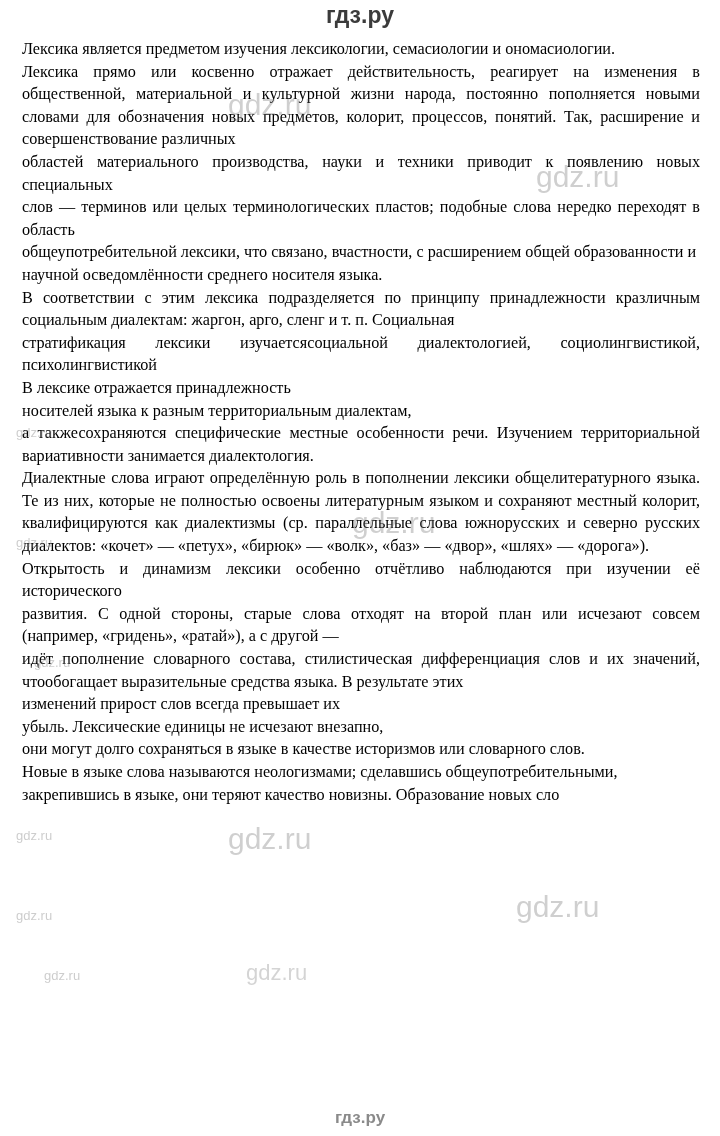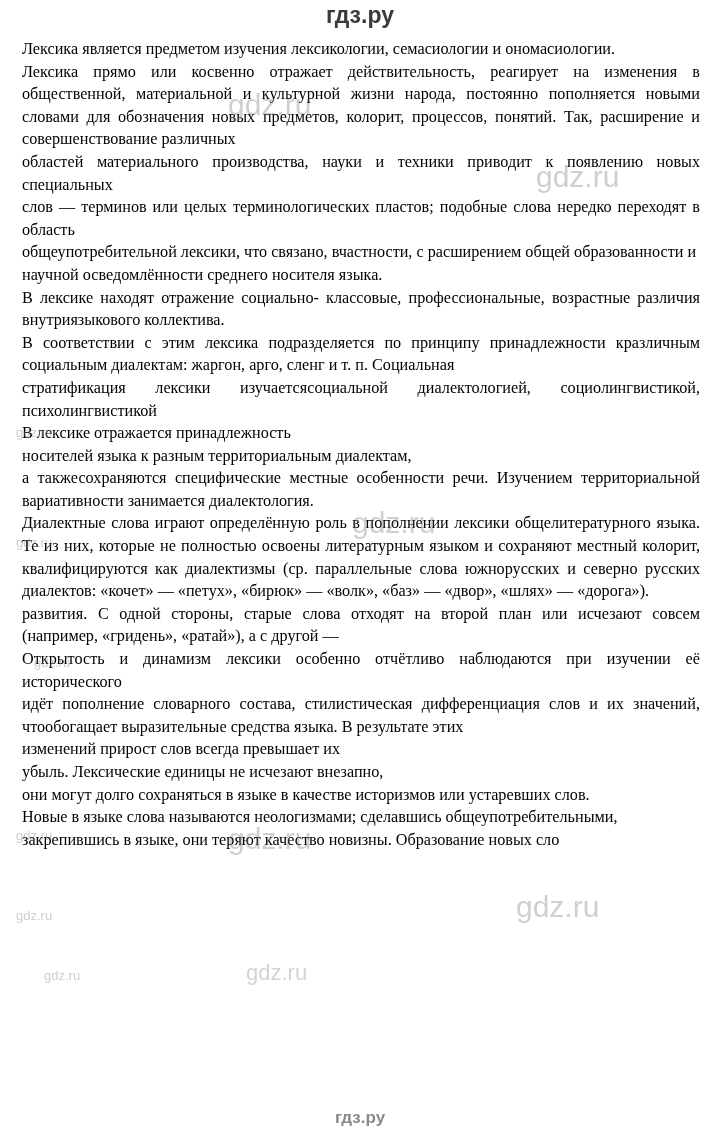--- a/index.html
+++ b/index.html
@@ -102,23 +102,20 @@
     </p>
 
     <p class="para just">
       <span> общеупотребительной лексики, что связано, вчастности, с расширением общей образованности и</span>
     </p>
 
     <p class="para">
       <span>научной осведомлённости среднего носителя языка.</span>
     </p>
 
-    <p class="para just">
-      <span>В лексике находят отражение социально- классовые, профессиональные, возрастные различия внутриязыкового коллектива.</span>
-    </p>
 
     <p class="para just">
       <span>В соответствии с этим лексика подразделяется по принципу принадлежности кразличным социальным диалектам: жаргон, арго, сленг и т. п. Социальная</span>
     </p>
 
     <p class="para just">
       <span> стратификация лексики изучаетсясоциальной диалектологией, социолингвистикой, психолингвистикой</span>
     </p>
 
     <p class="para">
@@ -131,41 +128,41 @@
 
     <p class="para just">
       <span> а такжесохраняются специфические местные особенности речи. Изучением территориальной вариативности занимается диалектология.</span>
     </p>
 
     <p class="para just">
       <span>Диалектные слова играют определённую роль в пополнении лексики общелитературного языка. Те из них, которые не полностью освоены литературным языком и сохраняют местный колорит, квалифицируются как диалектизмы (ср. параллельные слова южнорусских и северно русских диалектов: «кочет» — «петух», «бирюк» — «волк», «баз» — «двор», «шлях» — «дорога»).</span>
     </p>
 
     <p class="para just">
-      <span> развития. С одной стороны, старые слова отходят на второй план или исчезают совсем (например, «гридень», «ратай»), а с другой —</span>
+      <span>Открытость и динамизм лексики особенно отчётливо наблюдаются при изучении её исторического</span>
     </p>
 
     <p class="para just">
-      <span>Открытость и динамизм лексики особенно отчётливо наблюдаются при изучении её исторического</span>
+      <span> развития. С одной стороны, старые слова отходят на второй план или исчезают совсем (например, «гридень», «ратай»), а с другой —</span>
     </p>
 
     <p class="para just">
       <span> идёт пополнение словарного состава, стилистическая дифференциация слов и их значений, чтообогащает выразительные средства языка. В результате этих</span>
     </p>
 
     <p class="para">
       <span>изменений прирост слов всегда превышает их</span>
     </p>
 
     <p class="para just">
       <span>убыль. Лексические единицы не исчезают внезапно,</span>
     </p>
 
     <p class="para just">
-      <span>они могут долго сохраняться в языке в качестве историзмов или устаревших слов.</span>
+      <span>они могут долго сохраняться в языке в качестве историзмов или словарного слов.</span>
     </p>
 
     <p class="para">
       <span>Новые в языке слова называются неологизмами; сделавшись общеупотребительными,</span>
     </p>
 
     <p class="para just">
       <span>закрепившись в языке, они теряют качество новизны. Образование новых сло</span>
     </p>
 

